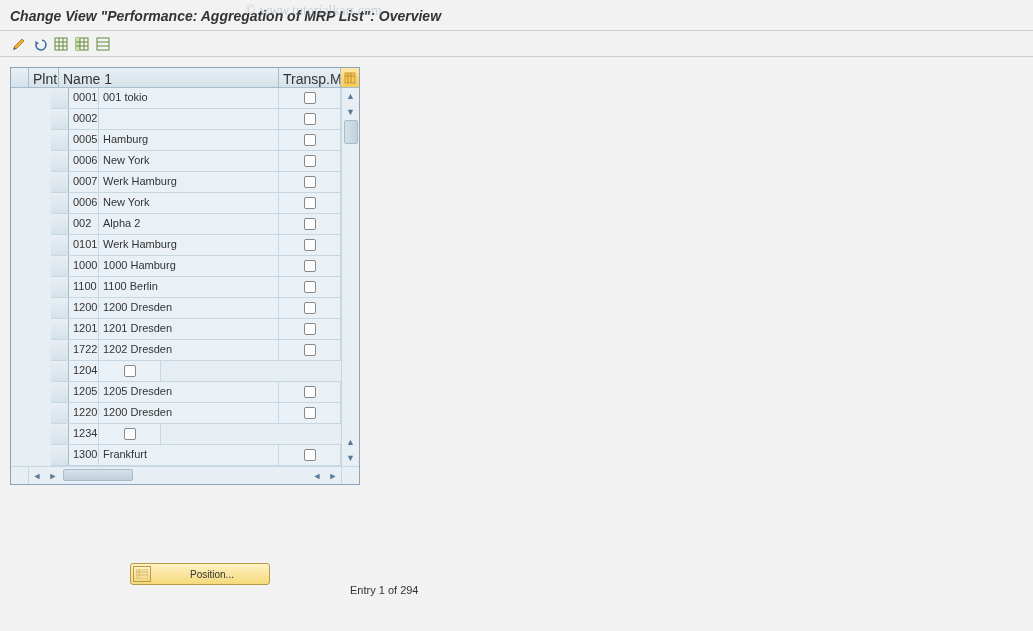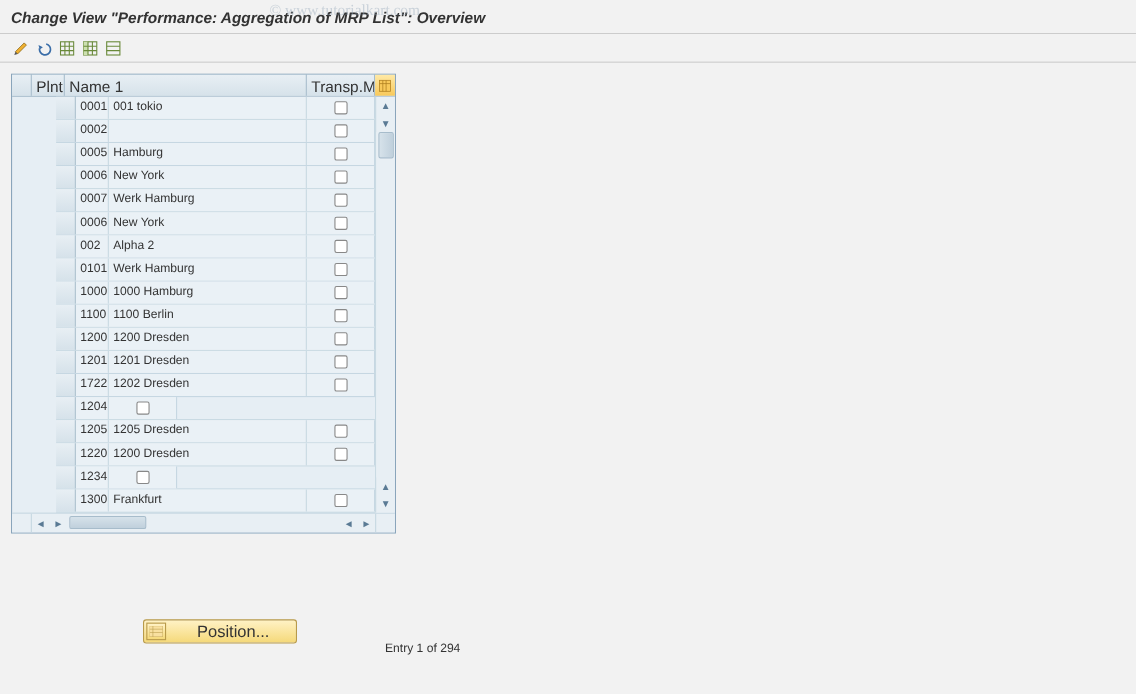--- a/index.html
+++ b/index.html
@@ -216,21 +216,21 @@
       background: linear-gradient(to bottom, #fff2c5, #f5d97a);
       border: 1px solid #b89a4a;
       margin-right: 6px;
       display: flex;
       align-items: center;
       justify-content: center;
     }
     .position-btn .label {
       flex: 1;
       text-align: center;
-      font-size: 15px;
+      font-size: 10px;
       color: #333;
     }
     .entry-text {
       font-size: 11px;
       color: #333;
       margin-top: 32px;
     }
   </style>
 </head>
 <body>

